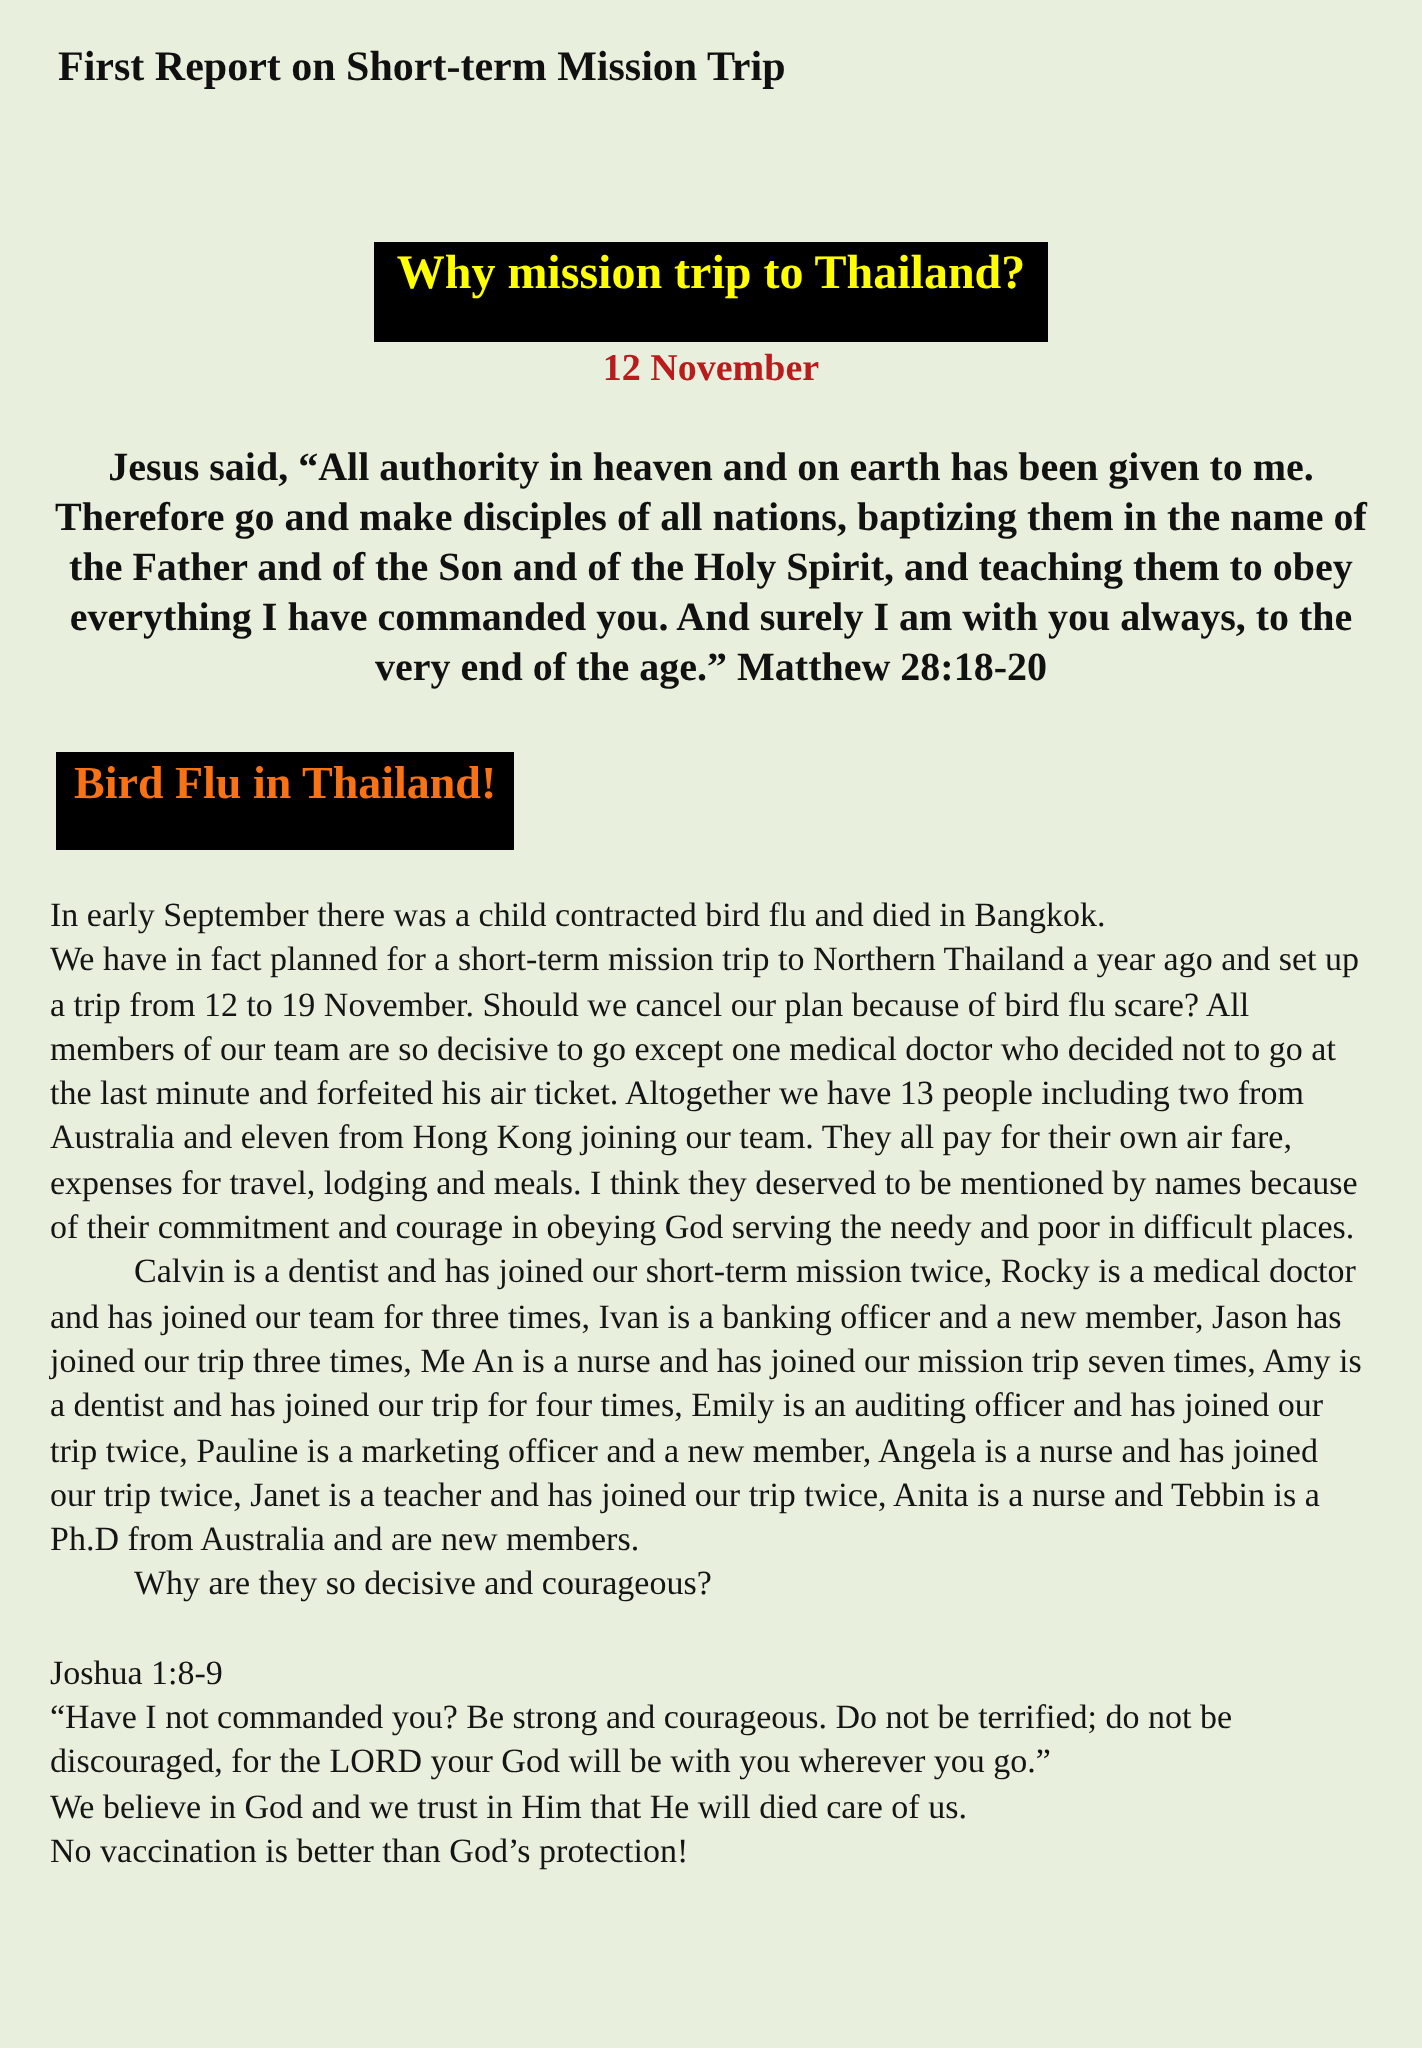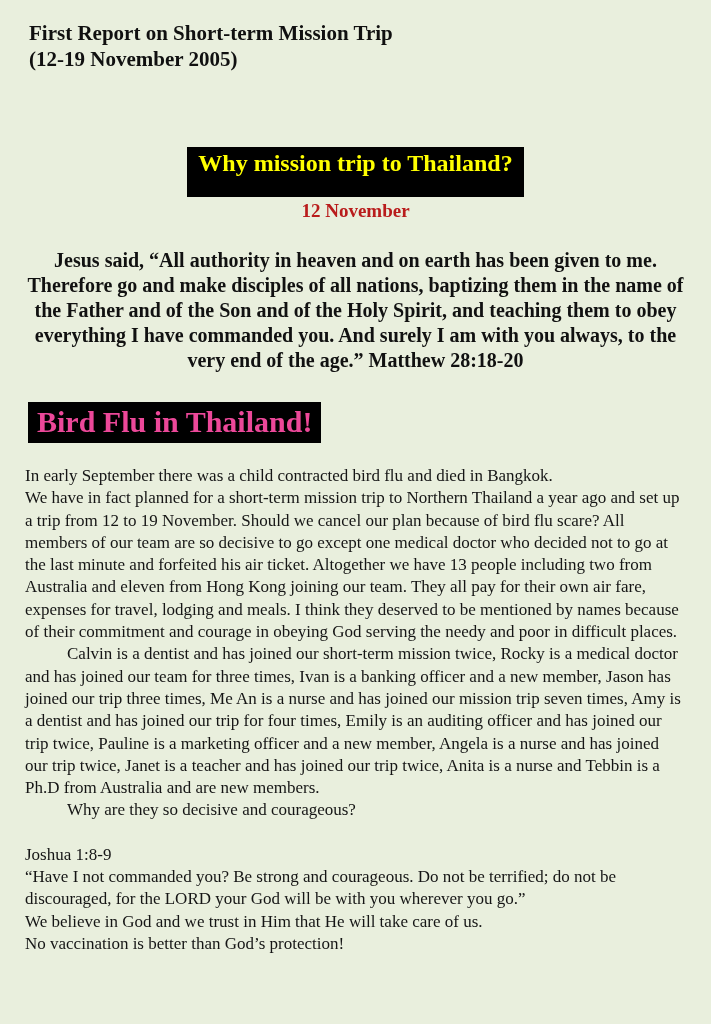--- a/index.html
+++ b/index.html
@@ -49,24 +49,24 @@
     font-weight: bold;
     line-height: 25px;
     color: #111111;
   }
   .section-heading-wrap {
     margin: 29px 0 0 28px;
   }
   .section-heading {
     display: inline-block;
     background: #000000;
-    color: #ec4899;
-    font-size: 30px;
+    color: #f97316;
+    font-size: 23px;
     font-weight: bold;
-    padding: 3px 9px 4px 9px;
+    padding: 3px 9px 20px 9px;
   }
   .body-text {
     margin: 22px 26px 0 25px;
     font-size: 17px;
     line-height: 22.3px;
   }
   .body-text p {
     margin: 0;
     padding: 0;
   }
@@ -77,38 +77,37 @@
     margin-top: 22px;
   }
 </style>
 </head>
 <body>
 
 <div class="page">
 
   <div class="report-header">
     <div>First Report on Short-term Mission Trip</div>
-    <div>(12-19 November 2005)</div>
   </div>
 
   <div class="title-wrap">
     <span class="main-title">Why mission trip to Thailand?</span>
   </div>
   <div class="date-subtitle">12 November</div>
 
   <p class="scripture">Jesus said, “All authority in heaven and on earth has been given to me. Therefore go and make disciples of all nations, baptizing them in the name of the Father and of the Son and of the Holy Spirit, and teaching them to obey everything I have commanded you. And surely I am with you always, to the very end of the age.” Matthew 28:18-20</p>
 
   <div class="section-heading-wrap">
     <span class="section-heading">Bird Flu in Thailand!</span>
   </div>
 
   <div class="body-text">
     <p>In early September there was a child contracted bird flu and died in Bangkok.</p>
     <p>We have in fact planned for a short-term mission trip to Northern Thailand a year ago and set up a trip from 12 to 19 November. Should we cancel our plan because of bird flu scare? All members of our team are so decisive to go except one medical doctor who decided not to go at the last minute and forfeited his air ticket. Altogether we have 13 people including two from Australia and eleven from Hong Kong joining our team. They all pay for their own air fare, expenses for travel, lodging and meals. I think they deserved to be mentioned by names because of their commitment and courage in obeying God serving the needy and poor in difficult places.</p>
     <p class="indent">Calvin is a dentist and has joined our short-term mission twice, Rocky is a medical doctor and has joined our team for three times, Ivan is a banking officer and a new member, Jason has joined our trip three times, Me An is a nurse and has joined our mission trip seven times, Amy is a dentist and has joined our trip for four times, Emily is an auditing officer and has joined our trip twice, Pauline is a marketing officer and a new member, Angela is a nurse and has joined our trip twice, Janet is a teacher and has joined our trip twice, Anita is a nurse and Tebbin is a Ph.D from Australia and are new members.</p>
     <p class="indent">Why are they so decisive and courageous?</p>
     <p class="gap-above">Joshua 1:8-9</p>
     <p>“Have I not commanded you? Be strong and courageous. Do not be terrified; do not be discouraged, for the LORD your God will be with you wherever you go.”</p>
-    <p>We believe in God and we trust in Him that He will take care of us.</p>
+    <p>We believe in God and we trust in Him that He will died care of us.</p>
     <p>No vaccination is better than God’s protection!</p>
   </div>
 
 </div>
 
 </body></html>

